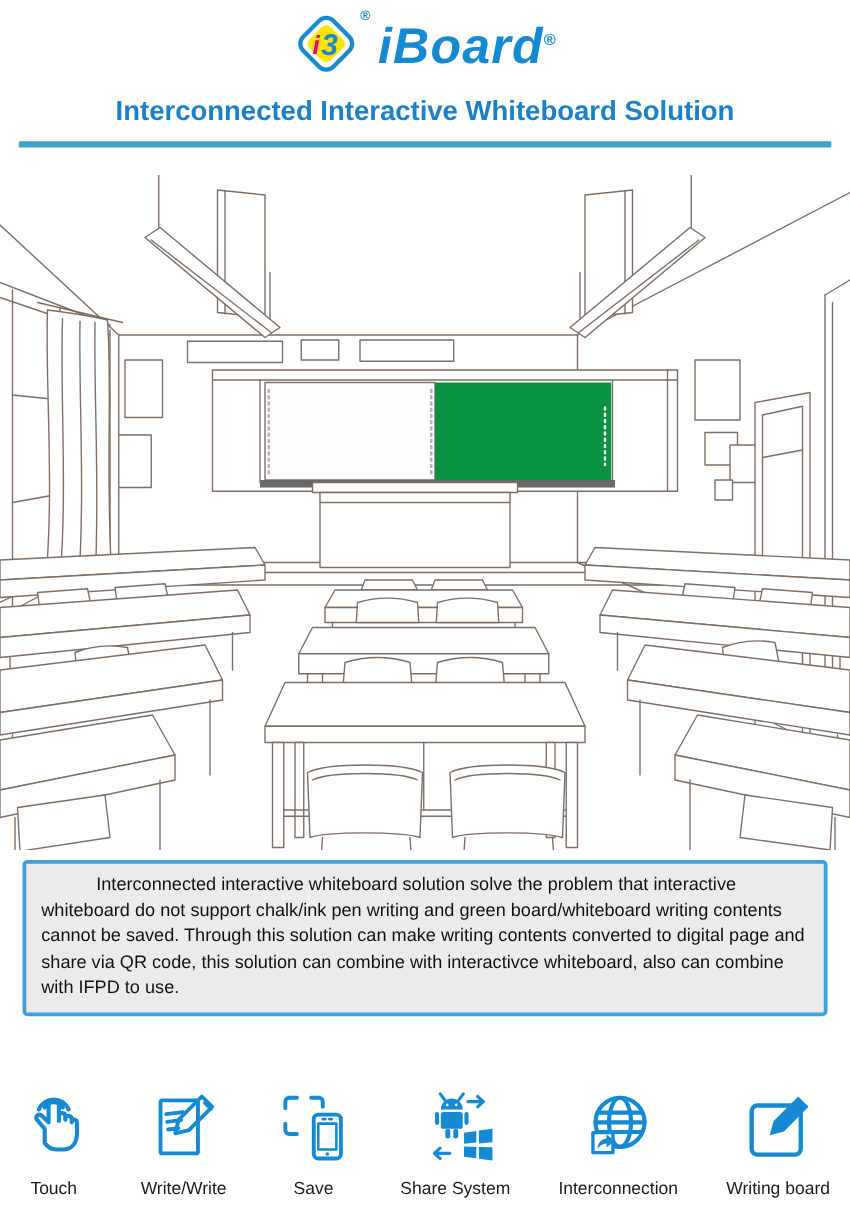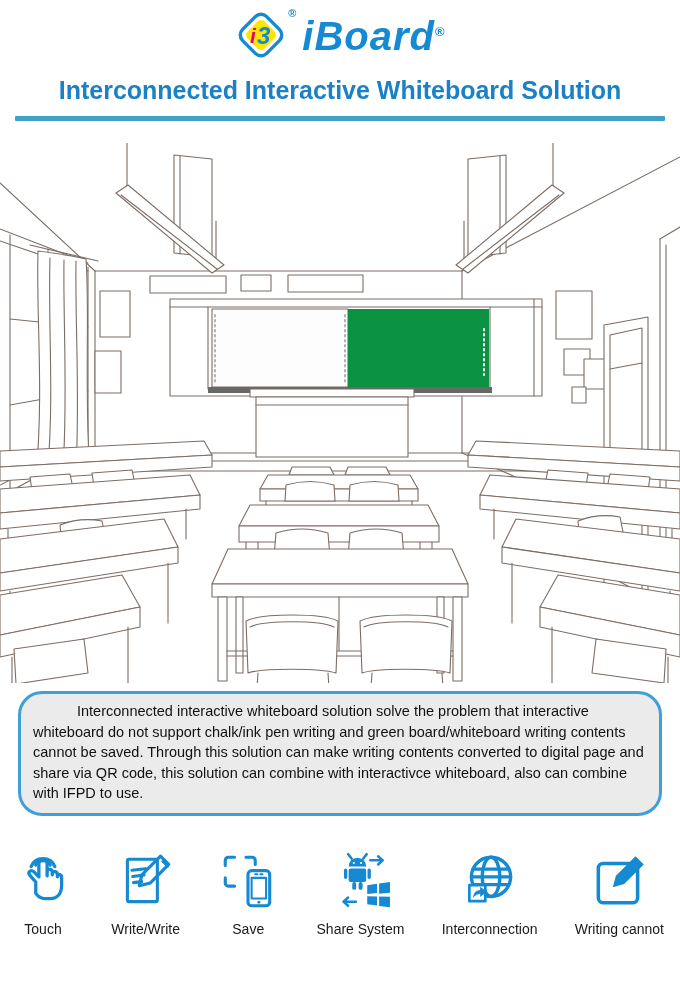--- a/index.html
+++ b/index.html
@@ -8,32 +8,32 @@
     font-family:"Liberation Sans", sans-serif;
     position:relative;overflow:hidden;color:#1a1a1a;
   }
   
   .logo-row{display:flex;justify-content:center;align-items:flex-start;padding-top:8px;height:56px;}
   .logo-mark{position:relative;width:60px;height:56px;}
   .logo-reg{position:absolute;top:-1px;right:-2px;font-size:11px;font-weight:bold;color:#1589d1;}
   .wordmark{font-size:40px;line-height:48px;font-weight:bold;font-style:italic;color:#1589d1;letter-spacing:1px;margin-left:8px;}
   .wordmark sup{font-size:13px;font-style:normal;vertical-align:super;}
   
-  .title{margin-top:12px;text-align:center;font-size:25px;font-weight:bold;color:#1b80c5;}
+  .title{margin-top:12px;text-align:center;font-size:22px;font-weight:bold;color:#1b80c5;}
   .divider{height:5px;background:#3fa2c6;margin:11px 15px 0 15px;border-radius:1px;}
   
   .scene{margin-top:22px;line-height:0;}
   
   .desc-box{
-    margin:8px 18px 0 18px;background:#ebebeb;border:3px solid #3f9fd8;border-radius:24px;
+    margin:8px 18px 0 18px;background:#ebebeb;border:3px solid #3f9fd8;border-radius:4px;
     padding:7px 12px 9px 12px;font-size:14.5px;line-height:20.5px;color:#111;
   }
   .desc-box p{margin:0;text-indent:44px;}
   
-  .features{display:flex;justify-content:space-between;align-items:flex-start;padding:34px 16px 0 12px;}
+  .features{display:flex;justify-content:space-between;align-items:flex-start;padding:34px 16px 0 12px;margin-top:24px;}
   .feature{display:flex;flex-direction:column;align-items:center;gap:9px;}
   .feature svg{display:block;}
   .feature-label{font-size:14px;color:#1a1a1a;white-space:nowrap;}
 </style>
 </head>
 <body>
 
 <div class="logo-row">
   <div class="logo-mark">
     <svg width="58" height="56" viewBox="0 0 58 56">
@@ -313,16 +313,16 @@
     <span class="feature-label">Interconnection</span>
   </div>
 
   <div class="feature">
     <span>
       <svg width="62" height="62" viewBox="0 0 60 60" fill="none" stroke="#1589d1" stroke-width="3.4" stroke-linecap="round" stroke-linejoin="round">
         <rect x="10" y="13" width="38" height="38" rx="4.5"></rect>
         <path d="M46 6 l8 8 -19 19 -11 3 3 -11 z" fill="#1589d1" stroke="none"></path>
       </svg>
     </span>
-    <span class="feature-label">Writing cannot</span>
+    <span class="feature-label">Writing board</span>
   </div>
 
 </div>
 
 </body></html>

